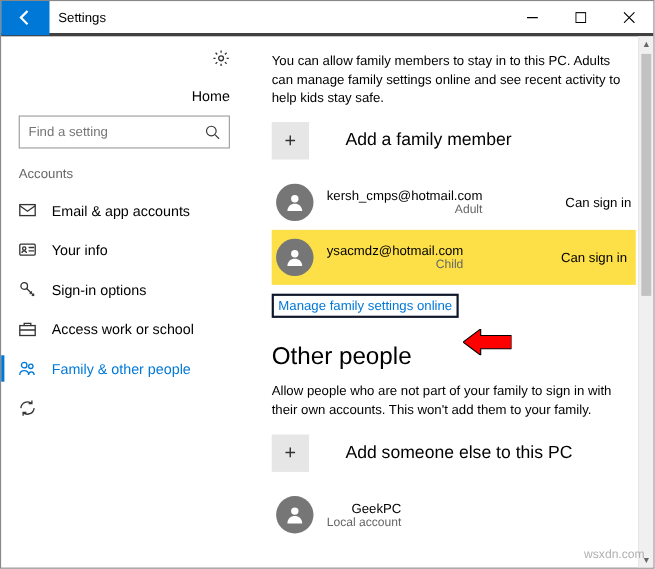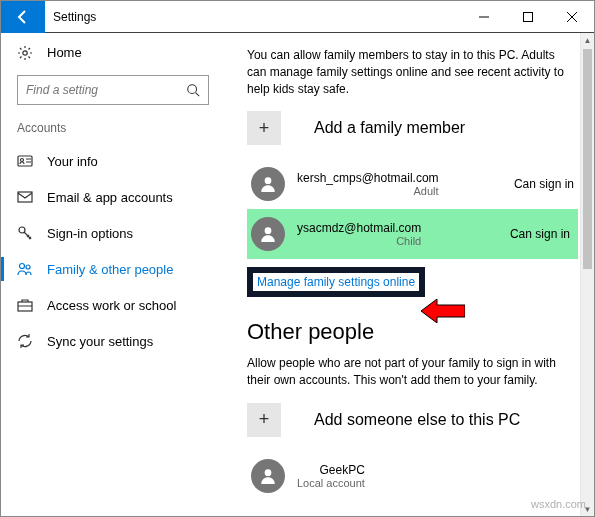--- a/index.html
+++ b/index.html
@@ -1,61 +1,61 @@
 <!DOCTYPE html>
 <html><head>
 <meta charset="utf-8">
 <style>
 * { box-sizing: border-box; margin: 0; padding: 0; font-family: "Segoe UI", Tahoma, sans-serif; }
 body { width: 595px; height: 517px; background: #fff; color: #000; overflow: hidden; position: relative; border: 1px solid #888; }
 
 
-.titlebar { height: 32px; display: flex; align-items: center; border-bottom: 1px solid #404040; }
+.titlebar { height: 32px; display: flex; align-items: center; border-bottom: 3px solid #404040; }
 .back-btn { width: 44px; height: 32px; background: #0078d7; color: #fff; display: flex; align-items: center; justify-content: center; }
 .back-btn svg { width: 16px; height: 16px; fill: #fff; }
 .title { margin-left: 8px; font-size: 12px; color: #000; }
 .win-controls { margin-left: auto; display: flex; }
 .win-controls div { width: 44px; height: 32px; display: flex; align-items: center; justify-content: center; }
 .win-controls svg { width: 10px; height: 10px; stroke: #000; stroke-width: 1; fill: none; }
 
 
 .main { display: flex; height: calc(100% - 32px); }
 
 
 .sidebar { width: 224px; padding: 0; border-right: none; }
-.home-row { display: flex; align-items: flex-start; padding: 12px 16px 10px 16px; gap: 14px; }
+.home-row { display: flex; align-items: flex-end; padding: 12px 16px 10px 16px; gap: 14px; flex-direction: column; }
 .gear-icon svg { width: 16px; height: 16px; stroke: #333; fill: none; stroke-width: 1.2; }
 .home-row span.txt { font-size: 13px; }
 .search-wrap { padding: 0 16px 12px 16px; }
 .search { display: flex; align-items: center; border: 1px solid #999; height: 30px; padding: 0 8px; }
-.search input { border: none; outline: none; flex: 1; font-size: 12px; font-style: italic; color: #666; background: transparent; }
+.search input { border: none; outline: none; flex: 1; font-size: 12px; color: #666; background: transparent; }
 .search svg { width: 14px; height: 14px; stroke: #333; fill: none; stroke-width: 1.2; }
 .section-label { padding: 4px 16px 8px 16px; font-size: 12px; color: #666; }
 .nav-item { display: flex; align-items: center; gap: 14px; padding: 10px 16px; font-size: 13px; cursor: pointer; position: relative; }
 .nav-item svg { width: 16px; height: 16px; stroke: #333; fill: none; stroke-width: 1.2; flex-shrink: 0; }
 .nav-item.active { color: #0078d7; }
 .nav-item.active::before { content: ""; position: absolute; left: 0; top: 6px; bottom: 6px; width: 3px; background: #0078d7; }
 .nav-item.active svg { stroke: #0078d7; }
 
 
 .content { flex: 1; padding: 14px 16px 0 22px; overflow-y: auto; position: relative; }
 .content h1 { font-size: 22px; font-weight: 400; margin-bottom: 10px; }
 .content p.desc { font-size: 12px; color: #000; line-height: 1.4; margin-bottom: 14px; max-width: 320px; }
 .add-row { display: flex; align-items: center; gap: 12px; margin-bottom: 14px; }
 .plus-btn { width: 34px; height: 34px; background: #e6e6e6; display: flex; align-items: center; justify-content: center; font-size: 18px; color: #333; }
 .add-row .lbl { font-size: 16px; margin-left: 21px; }
 .member { display: flex; align-items: center; gap: 12px; padding: 8px 4px; }
-.member.selected { background: #86efac; padding-right: 8px; }
+.member.selected { background: #fde047; padding-right: 8px; }
 .avatar { width: 34px; height: 34px; border-radius: 50%; background: #767676; display: flex; align-items: center; justify-content: center; flex-shrink: 0; }
 .avatar svg { width: 18px; height: 18px; fill: #fff; }
 .member-info { display: flex; flex-direction: column; align-items: flex-end; }
 .member-info .email { font-size: 12px; }
 .member-info .role { font-size: 11px; color: #666; }
 .member .status { margin-left: auto; font-size: 12px; }
-.manage-link { display: inline-block; font-size: 12px; color: #0078d7; border: 6px solid #0f172a; padding: 2px 4px; margin: 8px 0 16px 0; cursor: pointer; }
+.manage-link { display: inline-block; font-size: 12px; color: #0078d7; border: 2px solid #0f172a; padding: 2px 4px; margin: 8px 0 16px 0; cursor: pointer; }
 .section2 { margin-top: 6px; }
 .watermark { position: absolute; right: 8px; bottom: 6px; font-size: 11px; color: #b0b0b0; }
 
 
 .arrow { position: absolute; left: 420px; top: 298px; }
 
 
 .scrollbar { position: absolute; right: 0; top: 32px; bottom: 0; width: 14px; background: #f0f0f0; border-left: 1px solid #e6e6e6; }
 .scrollbar .thumb { position: absolute; left: 2px; right: 2px; top: 16px; height: 220px; background: #c2c2c2; }
 .scrollbar .arr { position: absolute; left: 0; right: 0; height: 14px; display: flex; align-items: center; justify-content: center; color: #666; font-size: 8px; }
@@ -109,60 +109,59 @@
         <svg viewBox="0 0 16 16">
             <circle cx="7" cy="7" r="5"></circle>
             <path d="M11 11l4 4"></path>
           </svg>
       </div>
     </div>
     <div class="section-label">Accounts</div>
 
     <div class="nav-item">
       <svg viewBox="0 0 16 16">
+          <rect x="1" y="3" width="14" height="10"></rect>
+          <path d="M1 4l7 5 7-5"></path>
+        </svg>
+      <span>Email &amp; app accounts</span>
+    </div>
+    <div class="nav-item">
+      <svg viewBox="0 0 16 16">
           <rect x="1" y="3" width="14" height="10" rx="1"></rect>
           <circle cx="5" cy="7" r="1.5"></circle>
           <path d="M3 11c0-1 1-2 2-2s2 1 2 2M9 6h5M9 9h5"></path>
         </svg>
       <span>Your info</span>
     </div>
     <div class="nav-item">
       <svg viewBox="0 0 16 16">
-          <rect x="1" y="3" width="14" height="10"></rect>
-          <path d="M1 4l7 5 7-5"></path>
-        </svg>
-      <span>Email &amp; app accounts</span>
-    </div>
-    <div class="nav-item">
-      <svg viewBox="0 0 16 16">
           <circle cx="5" cy="5" r="3"></circle>
           <path d="M7 7l7 7M12 14l2-2M10 12l2-2"></path>
         </svg>
       <span>Sign-in options</span>
+    </div>
+    <div class="nav-item">
+      <svg viewBox="0 0 16 16">
+          <rect x="1" y="5" width="14" height="9"></rect>
+          <path d="M5 5V3h6v2M1 9h14"></path>
+        </svg>
+      <span>Access work or school</span>
     </div>
     <div class="nav-item active">
       <svg viewBox="0 0 16 16">
           <circle cx="5" cy="5" r="2.5"></circle>
           <circle cx="11" cy="6" r="2"></circle>
           <path d="M1 14c0-3 2-4 4-4s4 1 4 4M9 14c0-2 1-3 2.5-3s2.5 1 2.5 3"></path>
         </svg>
       <span>Family &amp; other people</span>
     </div>
     <div class="nav-item">
       <svg viewBox="0 0 16 16">
-          <rect x="1" y="5" width="14" height="9"></rect>
-          <path d="M5 5V3h6v2M1 9h14"></path>
-        </svg>
-      <span>Access work or school</span>
-    </div>
-    <div class="nav-item">
-      <svg viewBox="0 0 16 16">
           <path d="M2 8a6 6 0 0 1 10-4M14 8a6 6 0 0 1-10 4M12 1v3h-3M4 15v-3h3"></path>
         </svg>
-      <span>Sync your settings</span>
     </div>
   </div>
 
   <div class="content">
     <p class="desc">You can allow family members to stay in to this PC. Adults can manage family settings online and see recent activity to help kids stay safe.</p>
 
     <div class="add-row">
       <div class="plus-btn">+</div>
       <span class="lbl">Add a family member</span>
     </div>

